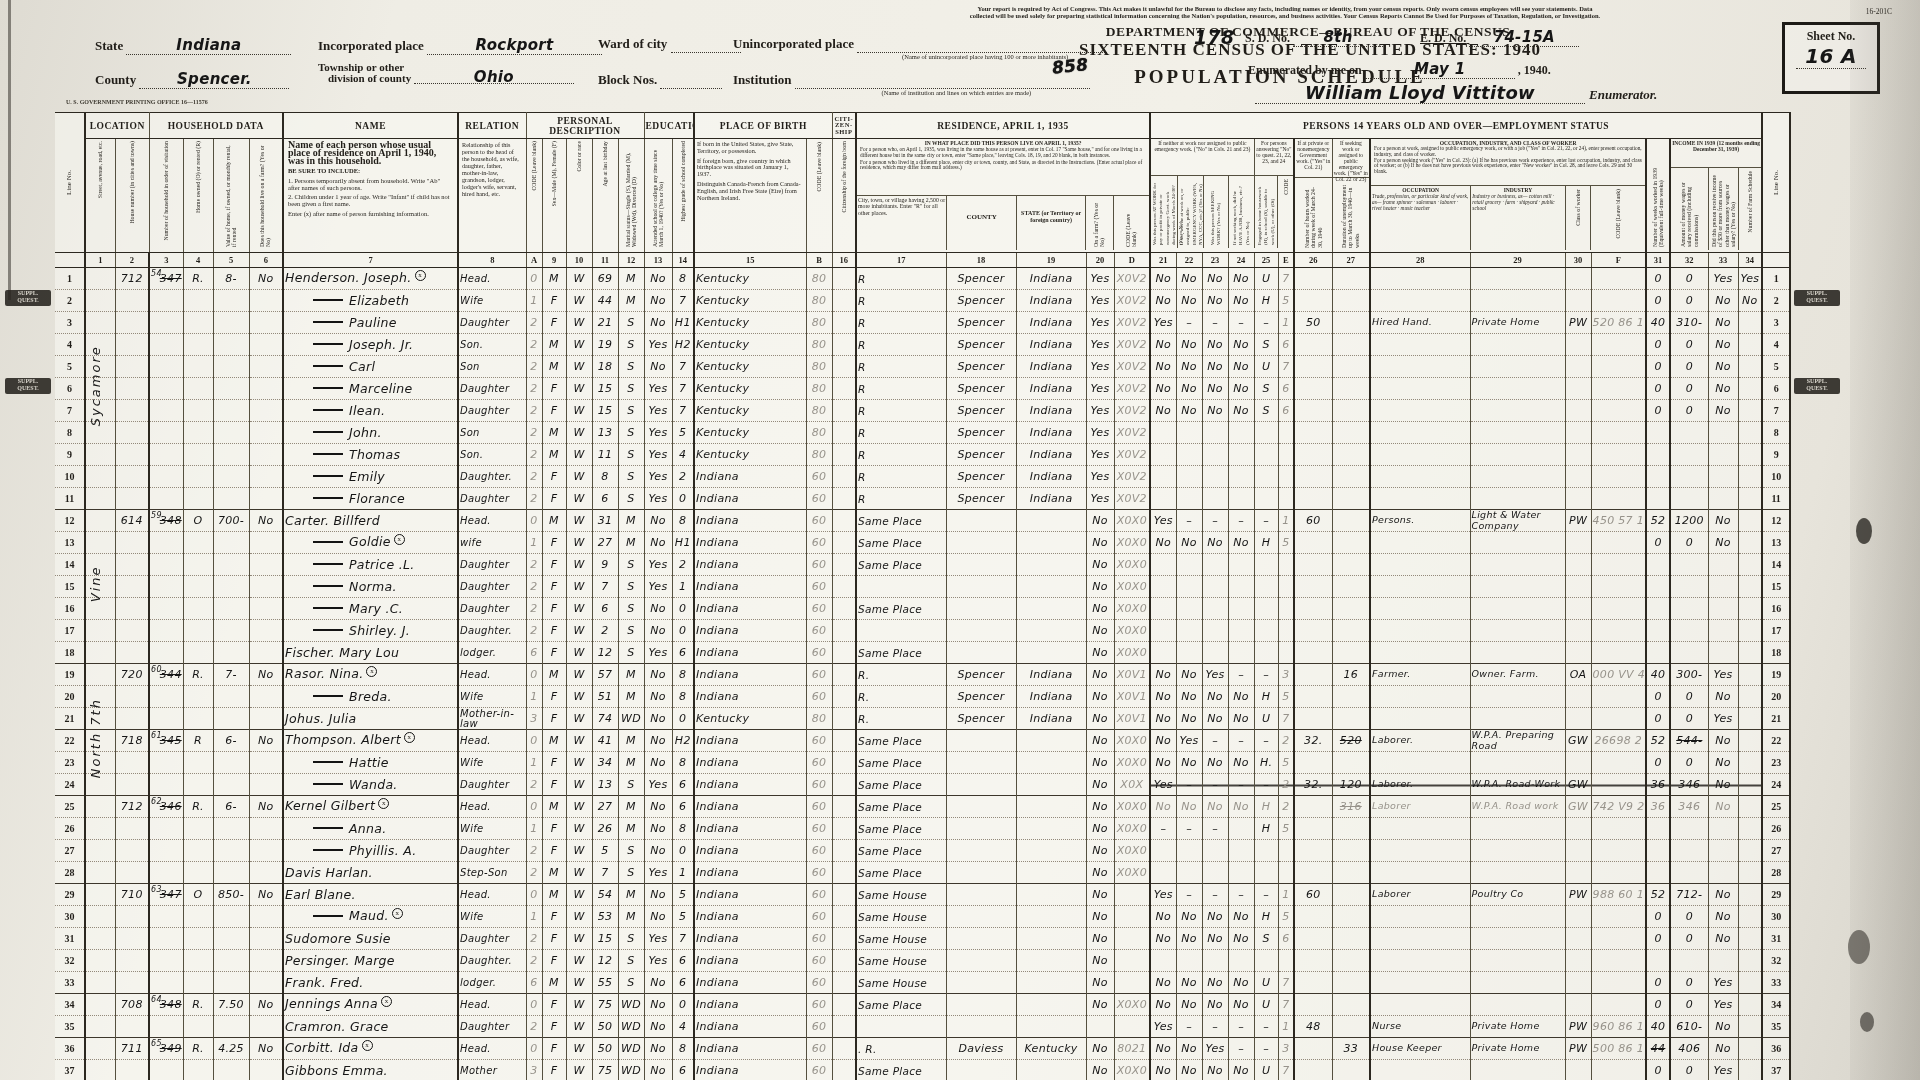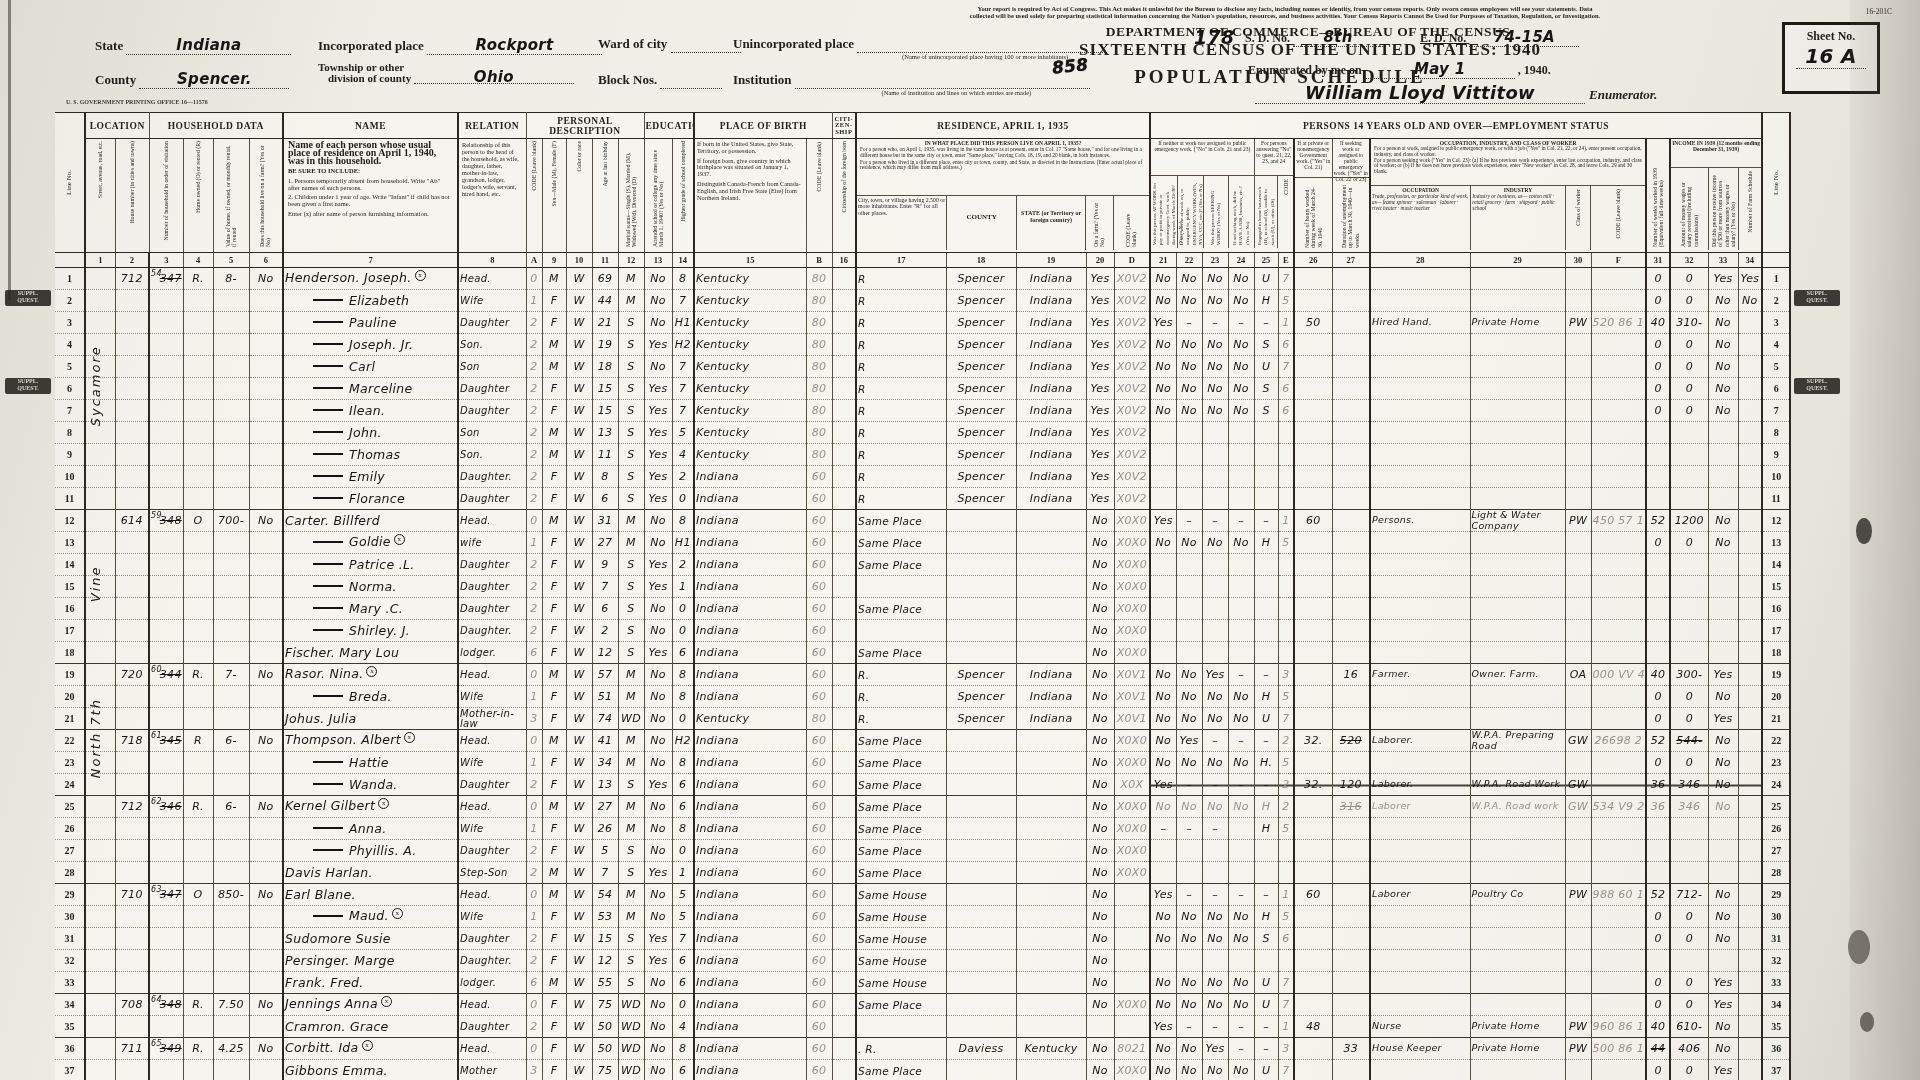--- a/index.html
+++ b/index.html
@@ -1470,21 +1470,21 @@
             <td class="c-c22 num"><span class="hw pencil">No</span></td>
             <td class="c-c23 num"><span class="hw pencil">No</span></td>
             <td class="c-c24 num"><span class="hw pencil">No</span></td>
             <td class="c-c25 num"><span class="hw pencil">H</span></td>
             <td class="c-cE hb num"><span class="hw pencil">2</span></td>
             <td class="c-c26"></td>
             <td class="c-c27 hb num"><span class="hw pencil st">316</span></td>
             <td class="c-occ"><span class="hw pencil">Laborer</span></td>
             <td class="c-ind"><span class="hw pencil">W.P.A. Road work</span></td>
             <td class="c-c30 num"><span class="hw pencil">GW</span></td>
-            <td class="c-cF hb num"><span class="hw pencil">534 V9 2</span></td>
+            <td class="c-cF hb num"><span class="hw pencil">742 V9 2</span></td>
             <td class="c-c31 hb num"><span class="hw pencil">36</span></td>
             <td class="c-c32 num"><span class="hw pencil">346</span></td>
             <td class="c-c33 num"><span class="hw pencil">No</span></td>
             <td class="c-c34 hb"></td>
             <td class="c-rln hb">25</td>
           </tr>
           <tr>
             <td class="c-ln hb">26</td>
             <td class="c-street"></td>
             <td class="c-house hb"></td>

